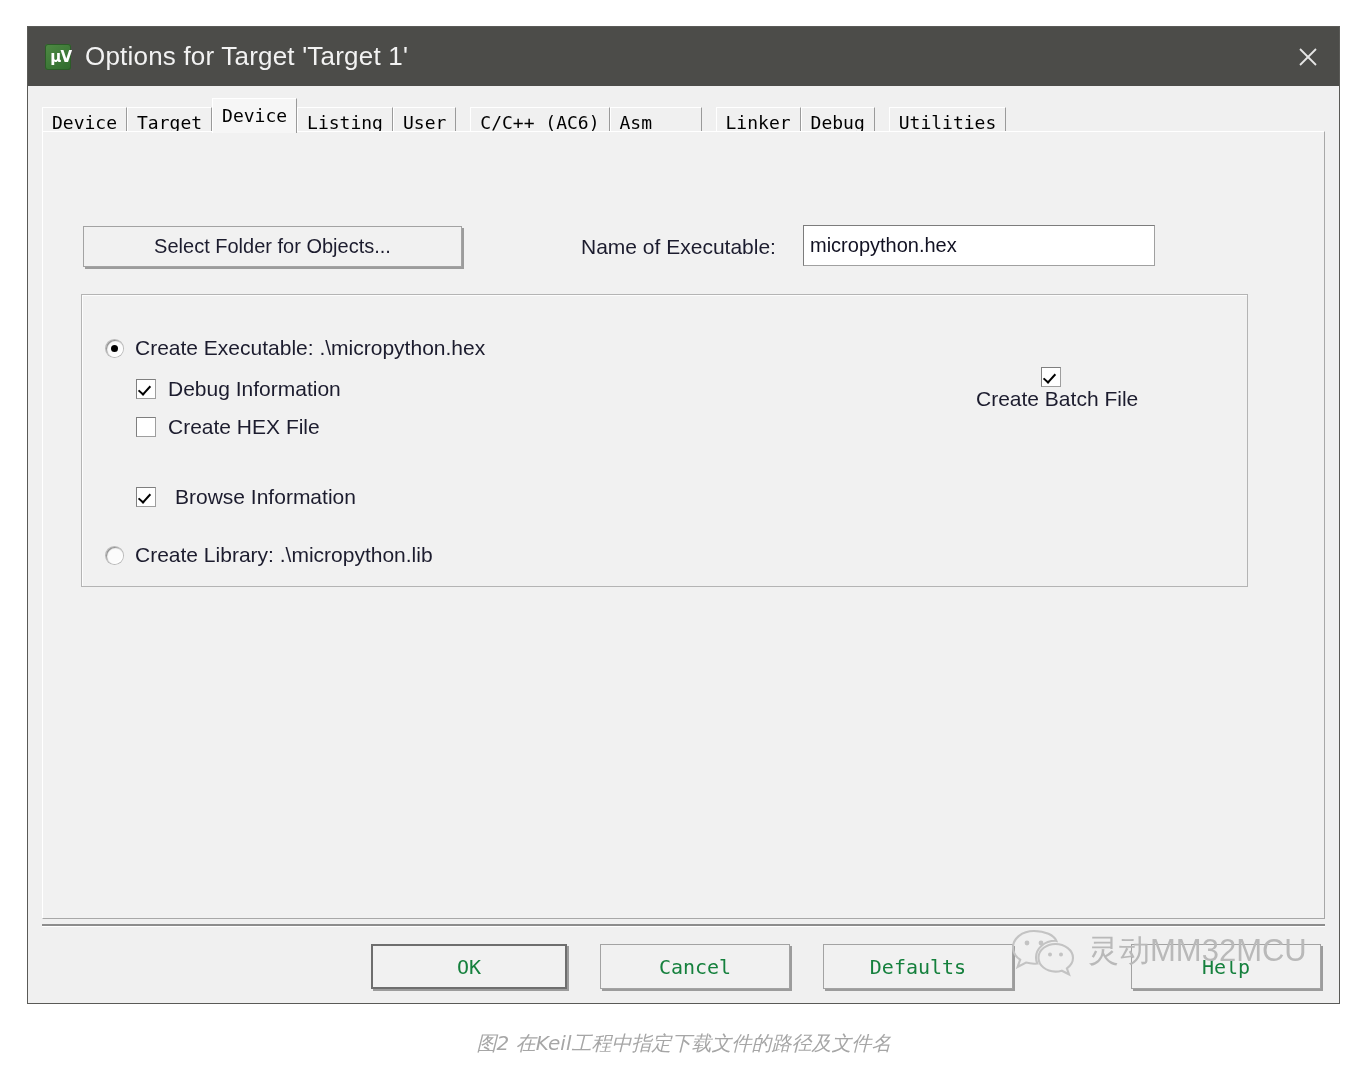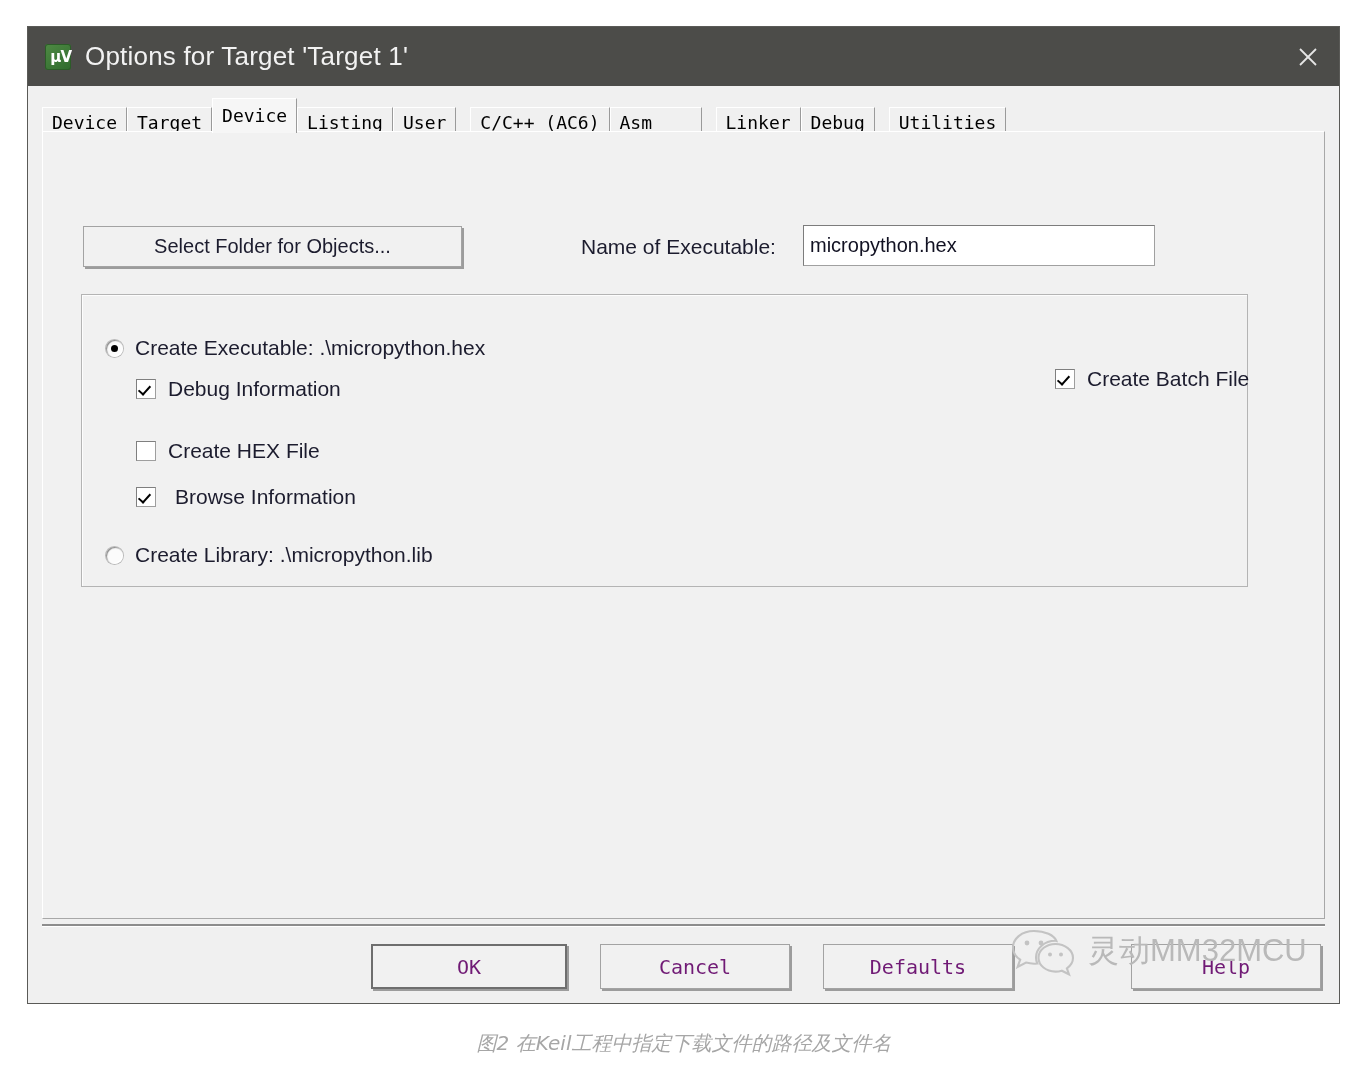--- a/index.html
+++ b/index.html
@@ -264,21 +264,21 @@
   .footer-btn {
     position: absolute;
     bottom: 14px;
     height: 45px;
     background: #f1f1f1;
     border: 1px solid #a3a3a3;
     box-shadow: 2px 2px 0 0 #9c9c9c;
     box-sizing: border-box;
     font-family: "DejaVu Sans Mono", monospace;
     font-size: 20px;
-    color: #701a75;
+    color: #15803d;
     display: flex;
     align-items: center;
     justify-content: center;
   }
   #ok-btn     { left: 343px; width: 196px; border: 2px solid #6e6e6e; }
   #cancel-btn { left: 572px; width: 190px; text-align: center; }
   #defaults-btn { left: 795px; width: 190px; }
   #help-btn   { left: 1103px; width: 190px; }
 
   
@@ -359,36 +359,36 @@
       <div class="opt-row" style="left:24px; top:29px;margin-top:12px;">
         <span class="radio on"></span>
         <span>Create Executable:  .\micropython.hex</span>
       </div>
 
       <div class="opt-row" style="left:54px; top:82px;">
         <span class="cbox on"></span>
         <span>Debug Information</span>
       </div>
 
-      <div class="opt-row" style="left:54px; top:144px;justify-content:space-between;">
+      <div class="opt-row" style="left:54px; top:120px;justify-content:space-between;">
         <span class="cbox"></span>
         <span>Create HEX File</span>
       </div>
 
       <div class="opt-row" style="left:54px; top:190px;gap:7px;">
         <span class="cbox on"></span>
         <span>Browse Information</span>
       </div>
 
       <div class="opt-row" style="left:24px; top:248px;">
         <span class="radio"></span>
         <span>Create Library:  .\micropython.lib</span>
       </div>
 
-      <div class="opt-row" style="left:973px; top:72px;">
+      <div class="opt-row" style="left:894px; top:72px;flex-direction:column;">
         <span class="cbox on"></span>
         <span>Create Batch File</span>
       </div>
 
     </div>
 
     <div id="separator"></div>
 
     <div class="footer-btn" id="ok-btn">OK</div>
     <div class="footer-btn" id="cancel-btn">Cancel</div>

